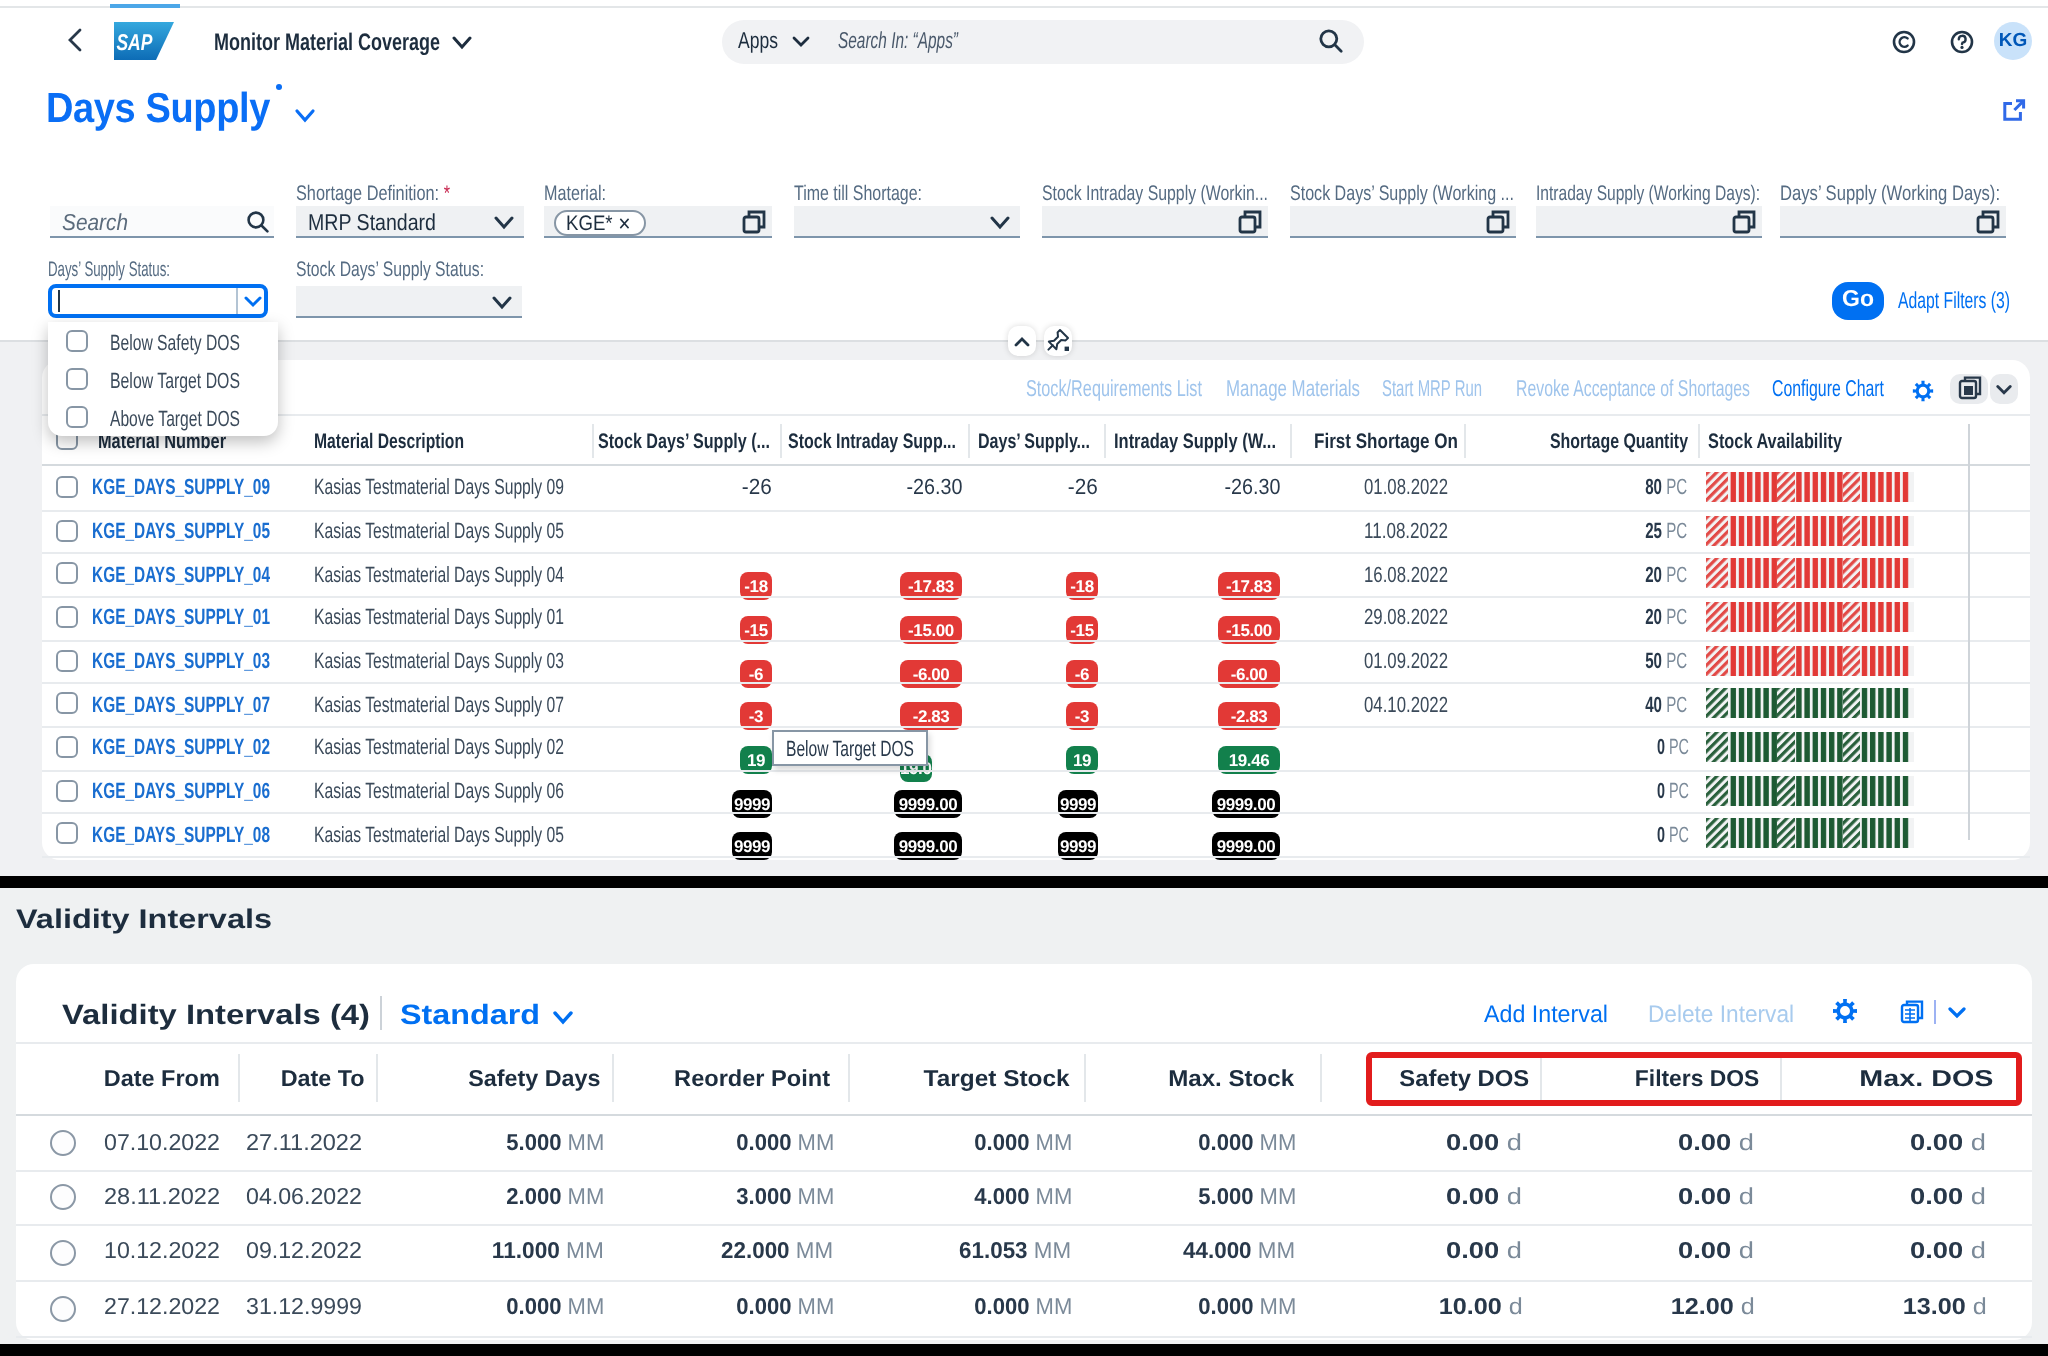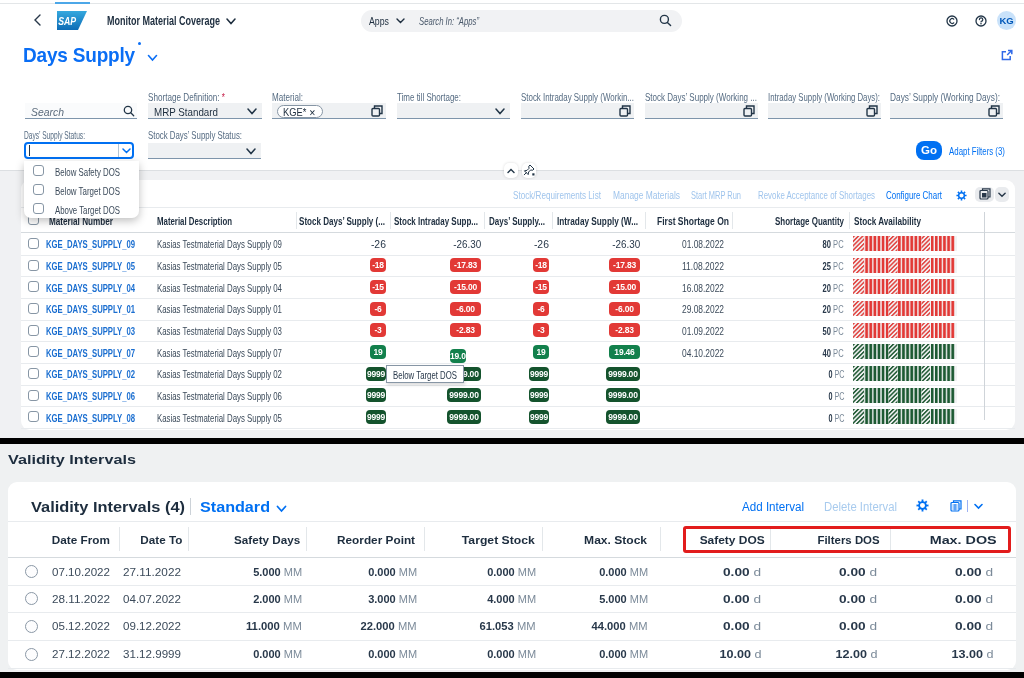--- a/index.html
+++ b/index.html
@@ -3,24 +3,24 @@
 <meta charset="utf-8">
 <style>
 * { margin:0; padding:0; box-sizing:border-box; }
 body { font-family:"Liberation Sans", sans-serif; background:#fff; }
 #page { position:relative; width:1024px; height:678px; overflow:hidden; background:#fff; }
 .abs { position:absolute; }
 .fit { position:absolute; white-space:nowrap; transform-origin:0 50%; }
 .fitr { position:absolute; white-space:nowrap; transform-origin:100% 50%; text-align:right; }
 .fld { position:absolute; height:16px; border-bottom:1px solid #7e95ab; background:#fafbfc; }
 .sel { background:#eff1f3; }
-.badge { position:absolute; height:14px; border-radius:4px; color:#fff; font-size:8.5px; font-weight:bold; line-height:14px; text-align:center; letter-spacing:-0.2px; }
+.badge { position:absolute; height:14px; border-radius:4px; color:#fff; font-size:8.5px; font-weight:bold; line-height:14px; text-align:center; letter-spacing:-0.2px;margin-top:28px; }
 .bred { background:#e23936; }
 .bgrn { background:#12804c; }
-.borg { background:#14532d; }
+.borg { background:#000000; }
 .cbx { position:absolute; width:11px; height:11px; border:1.5px solid #8796a5; border-radius:3px; background:#fff; }
 .radio { position:absolute; width:13px; height:13px; border:1.5px solid #8b98a6; border-radius:50%; background:#fdfdfe; }
 .rowline { position:absolute; height:1px; background:#e8ebee; }
 .num { font-weight:bold; color:#28384a; }
 .unit { color:#7b8a99; }
 svg { display:block; }
 .hsep { position:absolute; width:1px; background:#e3e7ea; }
 </style>
 </head>
 <body>
@@ -403,31 +403,31 @@
 <div class="fitr" style="right: 722px; top: 565.55px; font-size: 11.5px; color: rgb(29, 45, 62); --tw: 49; transform: scaleX(0.9578);"><span class="num">5.000</span> <span class="unit">MM</span></div>
 <div class="fitr" style="right: 607px; top: 565.55px; font-size: 11.5px; color: rgb(29, 45, 62); --tw: 49; transform: scaleX(0.9578);"><span class="num">0.000</span> <span class="unit">MM</span></div>
 <div class="fitr" style="right: 488px; top: 565.55px; font-size: 11.5px; color: rgb(29, 45, 62); --tw: 49; transform: scaleX(0.9578);"><span class="num">0.000</span> <span class="unit">MM</span></div>
 <div class="fitr" style="right: 376px; top: 565.55px; font-size: 11.5px; color: rgb(29, 45, 62); --tw: 49; transform: scaleX(0.9578);"><span class="num">0.000</span> <span class="unit">MM</span></div>
 <div class="fitr" style="right: 263px; top: 565.55px; font-size: 11.5px; color: rgb(29, 45, 62); --tw: 38; transform: scaleX(1.1875);"><span class="num">0.00</span> <span class="unit">d</span></div>
 <div class="fitr" style="right: 147px; top: 565.55px; font-size: 11.5px; color: rgb(29, 45, 62); --tw: 38; transform: scaleX(1.1875);"><span class="num">0.00</span> <span class="unit">d</span></div>
 <div class="fitr" style="right: 31px; top: 565.55px; font-size: 11.5px; color: rgb(29, 45, 62); --tw: 38; transform: scaleX(1.1875);"><span class="num">0.00</span> <span class="unit">d</span></div>
 <div class="rowline" style="left:8px;width:1008px;top:584.5px"></div>
 <div class="radio" style="left:25px;top:591.8px"></div>
 <div class="fit" style="left: 52px; top: 592.55px; font-size: 11.5px; color: rgb(59, 74, 90); --tw: 58; transform: scaleX(1.0229);">28.11.2022</div>
-<div class="fit" style="left: 123px; top: 592.55px; font-size: 11.5px; color: rgb(59, 74, 90); --tw: 58; transform: scaleX(1.0076);">04.07.2022</div>
+<div class="fit" style="left: 123px; top: 592.55px; font-size: 11.5px; color: rgb(59, 74, 90); --tw: 58; transform: scaleX(1.0076);">04.06.2022</div>
 <div class="fitr" style="right: 722px; top: 592.55px; font-size: 11.5px; color: rgb(29, 45, 62); --tw: 49; transform: scaleX(0.9578);"><span class="num">2.000</span> <span class="unit">MM</span></div>
 <div class="fitr" style="right: 607px; top: 592.55px; font-size: 11.5px; color: rgb(29, 45, 62); --tw: 49; transform: scaleX(0.9578);"><span class="num">3.000</span> <span class="unit">MM</span></div>
 <div class="fitr" style="right: 488px; top: 592.55px; font-size: 11.5px; color: rgb(29, 45, 62); --tw: 49; transform: scaleX(0.9578);"><span class="num">4.000</span> <span class="unit">MM</span></div>
 <div class="fitr" style="right: 376px; top: 592.55px; font-size: 11.5px; color: rgb(29, 45, 62); --tw: 49; transform: scaleX(0.9578);"><span class="num">5.000</span> <span class="unit">MM</span></div>
 <div class="fitr" style="right: 263px; top: 592.55px; font-size: 11.5px; color: rgb(29, 45, 62); --tw: 38; transform: scaleX(1.1875);"><span class="num">0.00</span> <span class="unit">d</span></div>
 <div class="fitr" style="right: 147px; top: 592.55px; font-size: 11.5px; color: rgb(29, 45, 62); --tw: 38; transform: scaleX(1.1875);"><span class="num">0.00</span> <span class="unit">d</span></div>
 <div class="fitr" style="right: 31px; top: 592.55px; font-size: 11.5px; color: rgb(29, 45, 62); --tw: 38; transform: scaleX(1.1875);"><span class="num">0.00</span> <span class="unit">d</span></div>
 <div class="rowline" style="left:8px;width:1008px;top:612.0px"></div>
 <div class="radio" style="left:25px;top:619.5px"></div>
-<div class="fit" style="left: 52px; top: 620.3px; font-size: 11.5px; color: rgb(59, 74, 90); --tw: 58; transform: scaleX(1.0076);">05.12.2022</div>
+<div class="fit" style="left: 52px; top: 620.3px; font-size: 11.5px; color: rgb(59, 74, 90); --tw: 58; transform: scaleX(1.0076);">10.12.2022</div>
 <div class="fit" style="left: 123px; top: 620.3px; font-size: 11.5px; color: rgb(59, 74, 90); --tw: 58; transform: scaleX(1.0076);">09.12.2022</div>
 <div class="fitr" style="right: 722px; top: 620.3px; font-size: 11.5px; color: rgb(29, 45, 62); --tw: 56; transform: scaleX(0.9838);"><span class="num">11.000</span> <span class="unit">MM</span></div>
 <div class="fitr" style="right: 607px; top: 620.3px; font-size: 11.5px; color: rgb(29, 45, 62); --tw: 56; transform: scaleX(0.9729);"><span class="num">22.000</span> <span class="unit">MM</span></div>
 <div class="fitr" style="right: 488px; top: 620.3px; font-size: 11.5px; color: rgb(29, 45, 62); --tw: 56; transform: scaleX(0.9729);"><span class="num">61.053</span> <span class="unit">MM</span></div>
 <div class="fitr" style="right: 376px; top: 620.3px; font-size: 11.5px; color: rgb(29, 45, 62); --tw: 56; transform: scaleX(0.9729);"><span class="num">44.000</span> <span class="unit">MM</span></div>
 <div class="fitr" style="right: 263px; top: 620.3px; font-size: 11.5px; color: rgb(29, 45, 62); --tw: 38; transform: scaleX(1.1875);"><span class="num">0.00</span> <span class="unit">d</span></div>
 <div class="fitr" style="right: 147px; top: 620.3px; font-size: 11.5px; color: rgb(29, 45, 62); --tw: 38; transform: scaleX(1.1875);"><span class="num">0.00</span> <span class="unit">d</span></div>
 <div class="fitr" style="right: 31px; top: 620.3px; font-size: 11.5px; color: rgb(29, 45, 62); --tw: 38; transform: scaleX(1.1875);"><span class="num">0.00</span> <span class="unit">d</span></div>
 <div class="rowline" style="left:8px;width:1008px;top:640.0px"></div>
 <div class="radio" style="left:25px;top:647.5px"></div>

